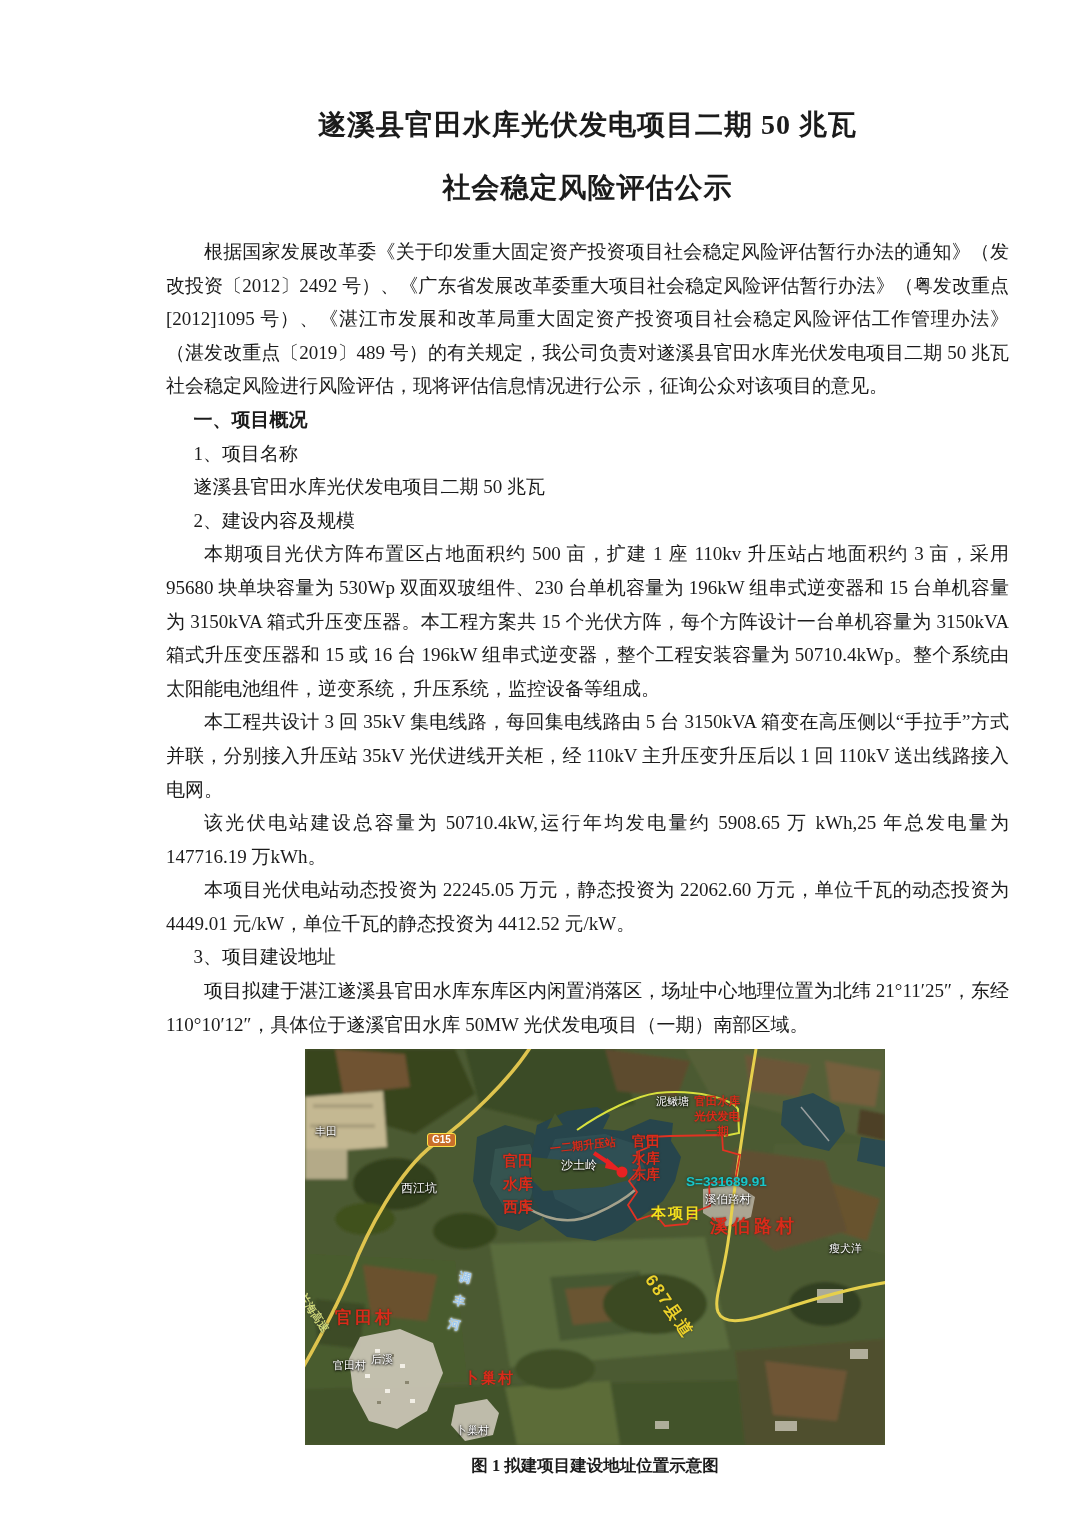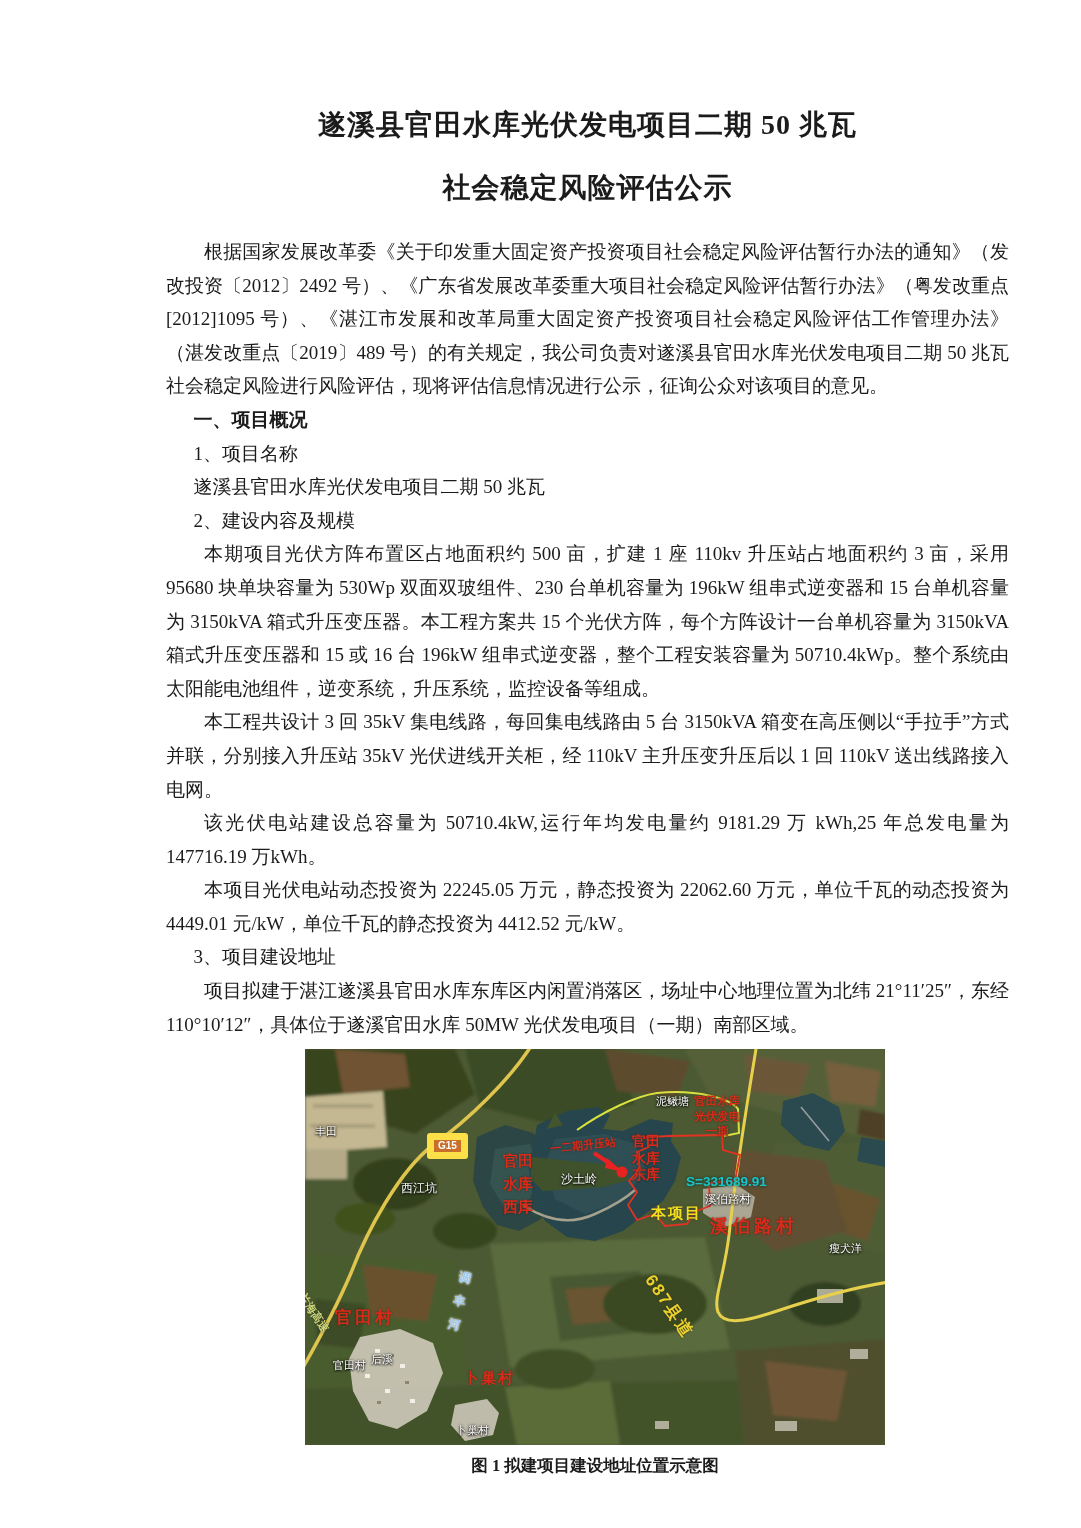--- a/index.html
+++ b/index.html
@@ -34,21 +34,21 @@
     font-family:"Liberation Sans","DejaVu Sans",sans-serif;}
   .lab-white{color:#ffffff;text-shadow:0 0 3px #000,0 1px 2px #000;font-size:12px;}
   .lab-red{color:#d92b1a;font-weight:bold;text-shadow:0 0 2px rgba(40,20,10,.6);}
   .lab-yellow{color:#f2e11c;font-weight:bold;text-shadow:0 0 3px #433;}
   .lab-cyan{color:#19c5c9;font-weight:bold;text-shadow:0 0 3px #033;}
   .lab-blue{color:#9dc8ef;font-weight:bold;text-shadow:0 0 3px #fff,0 0 2px #fff;}
   .vert2{white-space:normal;width:2.1em;word-break:break-all;text-align:left;}
   .vert1{white-space:normal;width:1.1em;word-break:break-all;text-align:center;}
   .wrap4{white-space:normal;width:4.2em;word-break:break-all;text-align:center;}
   .g15badge{
-    position:absolute;background:#c96f2a;border:7px solid #fde047;border-radius:3px;
+    position:absolute;background:#c96f2a;border:1px solid #fde047;border-radius:3px;
     color:#fff;font-size:10px;font-weight:bold;line-height:12px;padding:0 4px;
     font-family:"Liberation Sans","DejaVu Sans",sans-serif;text-shadow:none;
   }
   .caption{
     margin:10px 0 0 139px;width:580px;text-align:center;
     font-weight:bold;font-size:16.5px;
   }
 </style>
 </head>
 <body>
@@ -60,21 +60,21 @@
     <p class="title title2">社会稳定风险评估公示</p>
 
     <p class="bodytext intro indent2">根据国家发展改革委《关于印发重大固定资产投资项目社会稳定风险评估暂行办法的通知》（发改投资〔2012〕2492 号）、《广东省发展改革委重大项目社会稳定风险评估暂行办法》（粤发改重点[2012]1095 号）、《湛江市发展和改革局重大固定资产投资项目社会稳定风险评估工作管理办法》（湛发改重点〔2019〕489 号）的有关规定，我公司负责对遂溪县官田水库光伏发电项目二期 50 兆瓦社会稳定风险进行风险评估，现将评估信息情况进行公示，征询公众对该项目的意见。</p>
 
     <p class="bodytext listline bold">一、项目概况</p>
     <p class="bodytext listline">1、项目名称</p>
     <p class="bodytext listline">遂溪县官田水库光伏发电项目二期 50 兆瓦</p>
     <p class="bodytext listline">2、建设内容及规模</p>
     <p class="bodytext indent2">本期项目光伏方阵布置区占地面积约 500 亩，扩建 1 座 110kv 升压站占地面积约 3 亩，采用 95680 块单块容量为 530Wp 双面双玻组件、230 台单机容量为 196kW 组串式逆变器和 15 台单机容量为 3150kVA 箱式升压变压器。本工程方案共 15 个光伏方阵，每个方阵设计一台单机容量为 3150kVA 箱式升压变压器和 15 或 16 台 196kW 组串式逆变器，整个工程安装容量为 50710.4kWp。整个系统由太阳能电池组件，逆变系统，升压系统，监控设备等组成。</p>
     <p class="bodytext indent2">本工程共设计 3 回 35kV 集电线路，每回集电线路由 5 台 3150kVA 箱变在高压侧以“手拉手”方式并联，分别接入升压站 35kV 光伏进线开关柜，经 110kV 主升压变升压后以 1 回 110kV 送出线路接入电网。</p>
-    <p class="bodytext indent2">该光伏电站建设总容量为 50710.4kW,运行年均发电量约 9181.29 万 kWh,25 年总发电量为 147716.19 万kWh。</p>
+    <p class="bodytext indent2">该光伏电站建设总容量为 50710.4kW,运行年均发电量约 5908.65 万 kWh,25 年总发电量为 147716.19 万kWh。</p>
     <p class="bodytext indent2">本项目光伏电站动态投资为 22245.05 万元，静态投资为 22062.60 万元，单位千瓦的动态投资为 4449.01 元/kW，单位千瓦的静态投资为 4412.52 元/kW。</p>
     <p class="bodytext listline">3、项目建设地址</p>
     <p class="bodytext indent2">项目拟建于湛江遂溪县官田水库东库区内闲置消落区，场址中心地理位置为北纬 21°11′25″，东经 110°10′12″，具体位于遂溪官田水库 50MW 光伏发电项目（一期）南部区域。</p>
 
     <div class="mapwrap">
       <svg width="580" height="396" viewBox="0 0 580 396">
         <defs>
           <filter id="soft" x="-5%" y="-5%" width="110%" height="110%">
               <feGaussianBlur stdDeviation="1.6"></feGaussianBlur>
             </filter>
@@ -163,21 +163,21 @@
           <polygon points="318,123 302,109 300,119" fill="#e82222"></polygon>
           <circle cx="317" cy="123" r="5.5" fill="#e82222"></circle>
         </g>
       </svg>
 
       <div class="maplabel lab-white" style="left:10px;top:76px;font-size:11px;">丰田</div>
       <div class="g15badge" style="left:122px;top:84px;">G15</div>
       <div class="maplabel lab-white" style="left:96px;top:133px;font-size:12px;">西江坑</div>
       <div class="maplabel lab-red vert2" style="left:198px;top:100px;font-size:15px;line-height:23px;">官田水库西库</div>
       <div class="maplabel lab-red" style="left:245px;top:90px;font-size:11px;transform:rotate(-6deg);">一二期升压站</div>
-      <div class="maplabel lab-white" style="left:256px;top:124px;font-size:12px;">沙土岭</div>
+      <div class="maplabel lab-white" style="left:256px;top:110px;font-size:12px;">沙土岭</div>
       <div class="maplabel lab-red vert2" style="left:327px;top:84px;font-size:14px;line-height:16.5px;">官田水库东库</div>
       <div class="maplabel lab-white" style="left:351px;top:46px;font-size:11px;">泥鳅塘</div>
       <div class="maplabel lab-red wrap4" style="left:388px;top:45px;font-size:11.5px;line-height:15px;">官田水库光伏发电一期</div>
       <div class="maplabel lab-cyan" style="left:381px;top:125px;font-size:13.5px;text-align:center;">S=331689.91</div>
       <div class="maplabel lab-white" style="left:400px;top:144px;font-size:11.5px;">溪伯路村</div>
       <div class="maplabel lab-yellow" style="left:346px;top:155px;font-size:15px;letter-spacing:2px;">本项目</div>
       <div class="maplabel lab-red" style="left:405px;top:167px;font-size:18px;letter-spacing:4px;">溪伯路村</div>
       <div class="maplabel lab-white" style="left:524px;top:193px;font-size:11px;text-align:center;">瘦犬洋</div>
       <div class="maplabel" style="left:2px;top:242px;font-size:11px;color:#cdd877;font-weight:bold;transform:rotate(56deg);transform-origin:left top;text-shadow:0 0 2px #333;">兰海高速</div>
       <div class="maplabel lab-red" style="left:30px;top:259px;font-size:17px;letter-spacing:3px;">官田村</div>

